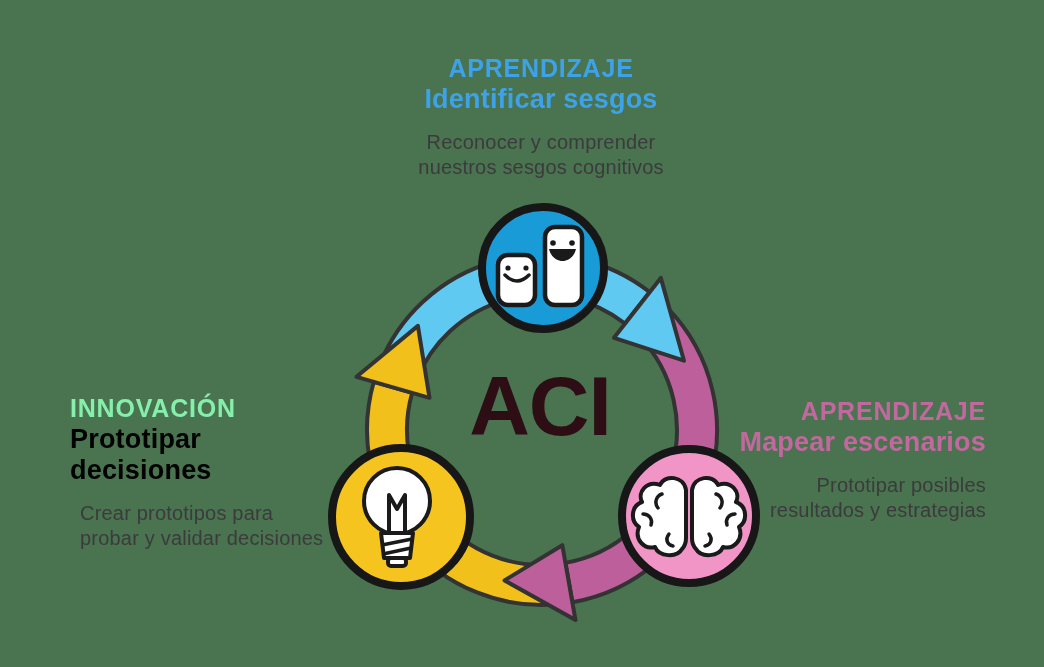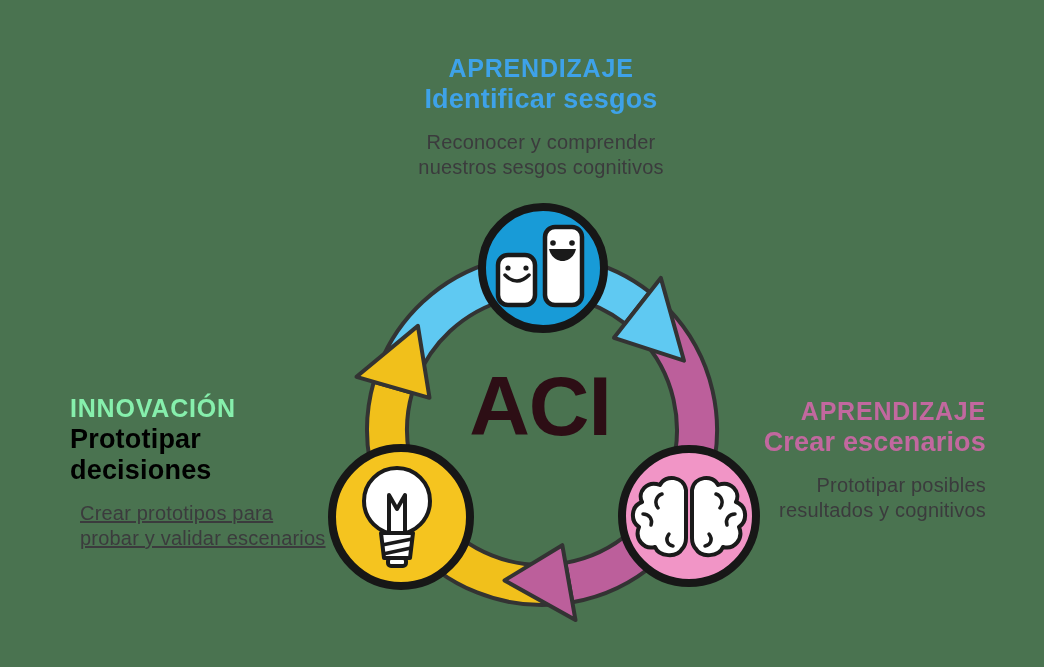--- a/index.html
+++ b/index.html
@@ -16,21 +16,21 @@
     font-size:25px;font-weight:bold;letter-spacing:0.8px;line-height:28px;
   }
   .txt-block .subtitle{
     font-size:27px;font-weight:bold;line-height:31px;margin-top:2px;letter-spacing:0.2px;
   }
   .txt-block .desc{
     font-size:20px;line-height:25px;color:#3B3B3D;margin-top:15px;letter-spacing:0.2px;
   }
   .block-top{left:291px;top:54px;width:500px;text-align:center;}
   .block-left{left:70px;top:394px;width:280px;text-align:left;}
-  .block-left .desc{padding-left:10px;text-decoration:underline;}
+  .block-left .desc{padding-left:10px;}
   .block-right{left:706px;top:397px;width:280px;text-align:right;}
   .center-label{
     position:absolute;left:340px;top:364px;width:400px;
     text-align:center;font-size:84px;font-weight:bold;line-height:1;
     letter-spacing:-1px;color:#2D0E15;
   }
 </style>
 </head>
 <body>
 
@@ -107,26 +107,26 @@
       <div>Reconocer y comprender</div>
       <div>nuestros sesgos cognitivos</div>
     </div>
   </div>
 
   <div class="txt-block block-left">
     <div class="title" style="color: #86efac;">INNOVACIÓN</div>
     <div class="subtitle" style="color: #000000;">Prototipar decisiones</div>
     <div class="desc">
       <div>Crear prototipos para</div>
-      <div>probar y validar escenarios</div>
+      <div>probar y validar decisiones</div>
     </div>
   </div>
 
   <div class="txt-block block-right">
     <div class="title" style="color: rgb(194, 104, 159);">APRENDIZAJE</div>
-    <div class="subtitle" style="color: rgb(194, 104, 159);">Crear escenarios</div>
+    <div class="subtitle" style="color: rgb(194, 104, 159);">Mapear escenarios</div>
     <div class="desc">
       <div>Prototipar posibles</div>
-      <div>resultados y cognitivos</div>
+      <div>resultados y estrategias</div>
     </div>
   </div>
 
 </div>
 
 </body></html>

